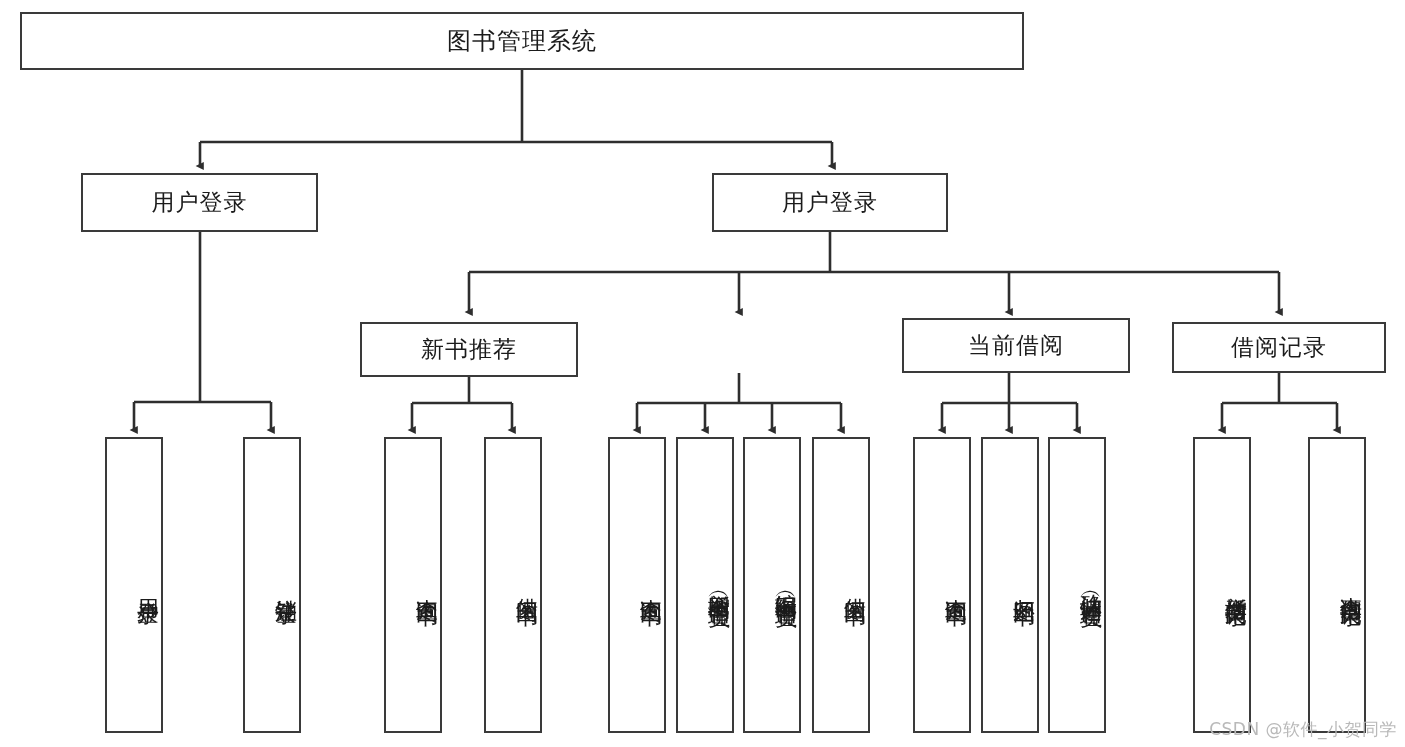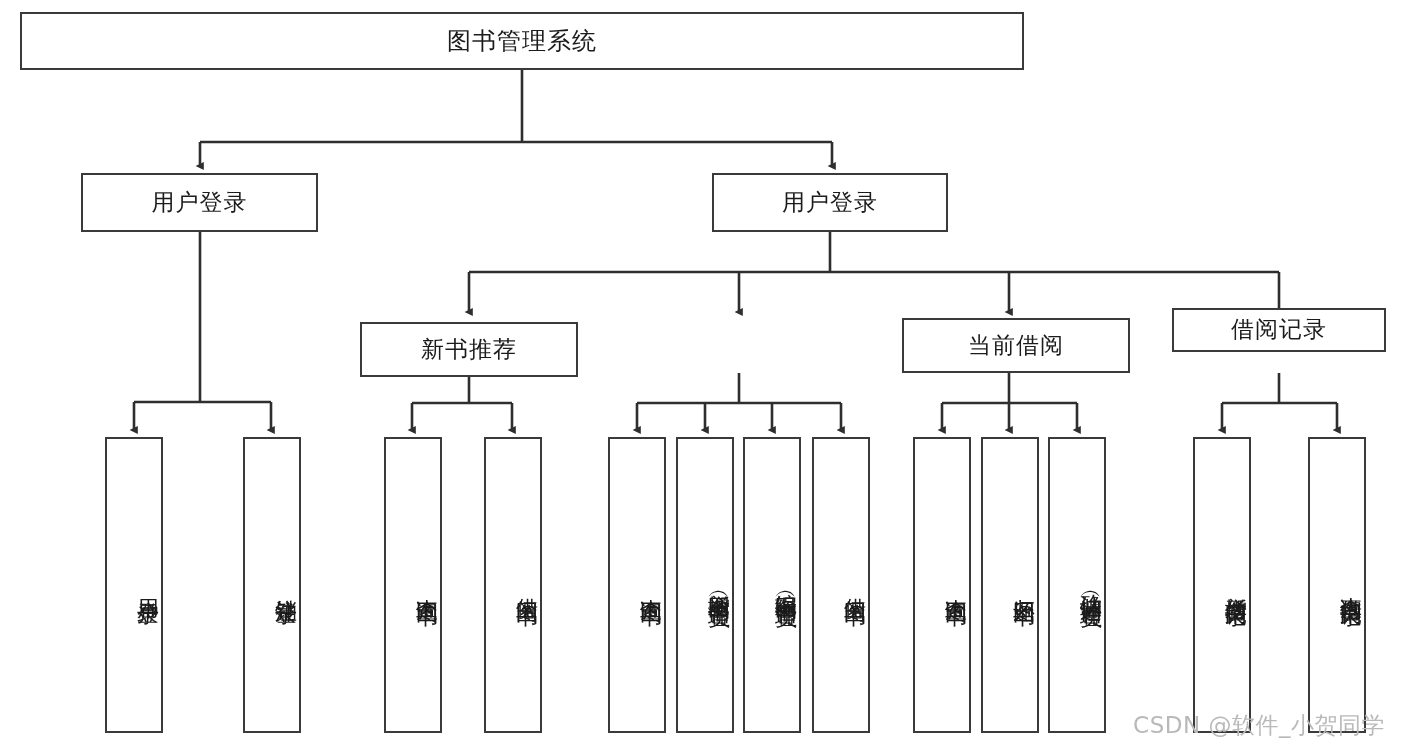--- a/index.html
+++ b/index.html
@@ -54,23 +54,23 @@
   .edges {
     position: absolute;
     left: 0;
     top: 0;
     width: 1405px;
     height: 747px;
     pointer-events: none;
   }
   #watermark {
     position: absolute;
-    right: 20px;
+    right: 8px;
     bottom: 6px;
-    font-size: 23px;
+    font-size: 17px;
     color: #b9b9b9;
     letter-spacing: 0.5px;
     white-space: nowrap;
   }
 </style>
 </head>
 <body>
 
 <div id="canvas">
 
@@ -134,21 +134,21 @@
   <div class="node horiz" style="left:712px; top:173px; width:236px; height:59px;">
     <span>用户登录</span>
   </div>
 
   <div class="node horiz" style="left:360px; top:322px; width:218px; height:55px;">
     <span>新书推荐</span>
   </div>
   <div class="node horiz" style="left:902px; top:318px; width:228px; height:55px;">
     <span>当前借阅</span>
   </div>
-  <div class="node horiz" style="left:1172px; top:308px; width:214px; height:44px;">
+  <div class="node horiz" style="left:1172px; top:322px; width:214px; height:51px;">
     <span>借阅记录</span>
   </div>
 
   <div class="node vert" style="left:105px; top:437px; width:58px; height:296px;">
     <span class="vlabel">用户登录</span>
   </div>
   <div class="node vert" style="left:243px; top:437px; width:58px; height:296px;">
     <span class="vlabel">注销登录</span>
   </div>
 

